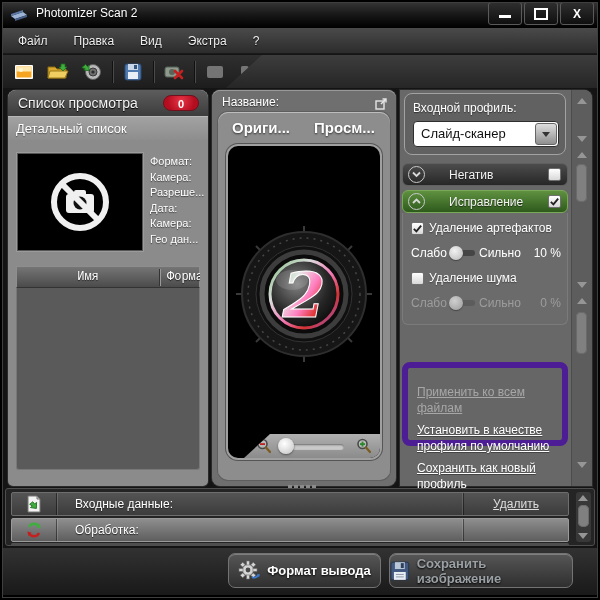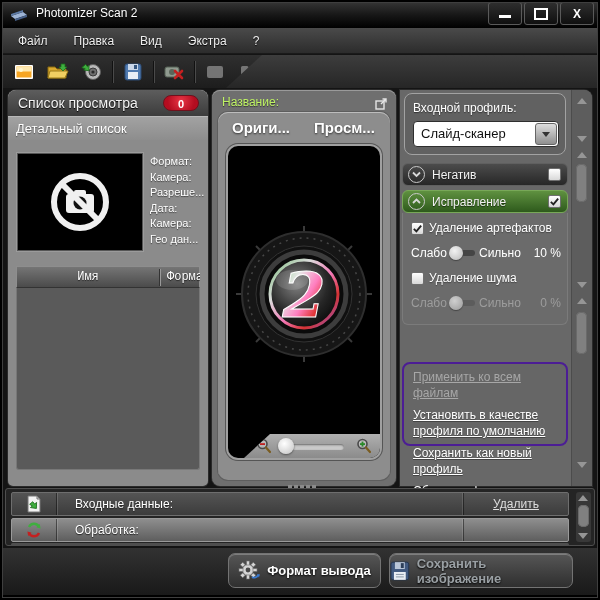--- a/index.html
+++ b/index.html
@@ -54,21 +54,21 @@
      background:linear-gradient(#757575,#4b4b4b);border:1px solid #8e8e8e;border-bottom-color:#333;font-family:Liberation Mono, monospace;}
   .lcol1{position:absolute;left:0;top:0;width:142px;text-align:center;color:#fff;font-size:12px;line-height:20px;text-shadow:0 1px 1px #222;}
   .lcoldiv{position:absolute;left:142px;top:2px;width:1px;height:17px;background:#333;box-shadow:1px 0 0 #999;}
   .lcol2{position:absolute;left:150px;top:0;width:33px;overflow:hidden;color:#fff;font-size:12px;line-height:20px;white-space:nowrap;text-shadow:0 1px 1px #222;}
   .llist-body{position:absolute;left:0;top:22px;width:184px;height:182px;background:#5a5a5a;
      box-sizing:border-box;border:1px solid #787878;border-top:0;border-radius:0 0 3px 3px;}
 
   
   .cpanel{left:212px;top:90px;width:184px;height:396px;background:#6f6f6f;border-radius:8px;
      box-shadow:0 0 0 1px #2a2a2a, inset 0 1px 0 #9a9a9a;}
-  .ctitle{position:absolute;left:10px;top:5px;color:#bef264;font-size:12px;text-shadow:0 1px 1px #333;}
+  .ctitle{position:absolute;left:10px;top:5px;color:#ffffff;font-size:12px;text-shadow:0 1px 1px #333;}
   .popup-ic{position:absolute;right:9px;top:6px;width:12px;height:12px;}
   .tabsbox{position:absolute;left:6px;top:22px;width:172px;height:368px;background:#8d8d8d;border-radius:10px;
      box-shadow:inset 0 1px 0 #bdbdbd, 0 0 0 1px #5e5e5e;}
   .ctab{position:absolute;top:7px;color:#fff;font-size:15px;font-weight:bold;text-shadow:0 1px 2px rgba(0,0,0,.65);}
   .ctab1{left:14px;} .ctab2{left:96px;}
   .viewer{position:absolute;left:10px;top:34px;width:152px;height:312px;background:#000;border-radius:10px;
      box-shadow:0 0 0 2px #a0a0a0, 0 0 0 3px #555;overflow:hidden;}
   .lens{position:absolute;left:6px;top:78px;}
   .zoombar{position:absolute;left:0;bottom:0;width:152px;height:24px;
      background:linear-gradient(#b0b0b0,#8b8b8b);clip-path:polygon(16px 100%,42px 0,152px 0,152px 100%);}
@@ -88,21 +88,21 @@
   .plabel{position:absolute;left:8px;top:7px;color:#fff;font-size:12px;text-shadow:0 1px 1px #333;}
   .pselect{position:absolute;left:8px;top:27px;width:146px;height:26px;background:#fff;border:1px solid #2e2e2e;
      border-radius:4px;box-sizing:border-box;}
   .pselect .val{position:absolute;left:7px;top:0;line-height:24px;font-size:13px;color:#111;}
   .pselbtn{position:absolute;right:1px;top:1px;width:22px;height:22px;border-radius:3px;
      background:linear-gradient(#dedede,#8f8f8f);border:1px solid #666;box-sizing:border-box;
      display:flex;align-items:center;justify-content:center;}
   .caret{width:0;height:0;border-left:4px solid transparent;border-right:4px solid transparent;border-top:5px solid #333;}
 
   .sechdr{position:absolute;left:2px;width:166px;height:23px;border-radius:6px;box-sizing:border-box;
-     display:flex;align-items:center;}
+     display:flex;align-items:center;gap:17px;}
   .sec-neg{top:73px;background:linear-gradient(#4c4c4c,#272727);border:1px solid #606060;}
   .sec-cor{top:100px;background:linear-gradient(#5f9140,#2e5a1c);border:1px solid #78a858;}
   .sec-opt{top:242px;background:linear-gradient(#44679a,#223f6c);border:1px solid #5f80b0;margin-top:46px;}
   .chev{width:15px;height:15px;border-radius:50%;border:1.5px solid #c9c9c9;margin-left:5px;flex:none;
      display:flex;align-items:center;justify-content:center;}
   .seclabel{color:#f2f2f2;font-size:12px;margin-left:7px;flex:1;text-shadow:0 1px 1px rgba(0,0,0,.6);}
   .cb{width:13px;height:13px;border-radius:2px;background:linear-gradient(#fff,#d8d8d8);
      border:1px solid #6f6f6f;box-sizing:border-box;flex:none;display:flex;align-items:center;justify-content:center;}
   .sechdr .cb{margin-right:6px;}
 
@@ -113,22 +113,22 @@
   .srow{position:absolute;left:8px;width:150px;height:14px;color:#fff;font-size:12px;}
   .srow.off, .srow.off .sval{color:#9d9d9d;text-shadow:none;}
   .sl-weak{position:absolute;left:0;top:0;} .sl-strong{position:absolute;left:68px;top:0;}
   .sval{position:absolute;right:0;top:0;color:#fff;margin-left:20px;}
   .mini{position:absolute;left:38px;top:0;width:28px;height:14px;}
   .mini .tr{position:absolute;left:10px;top:4px;width:16px;height:6px;border-radius:3px;background:#454545;}
   .mini .th{position:absolute;left:0;top:0;width:14px;height:14px;border-radius:50%;
      background:radial-gradient(circle at 40% 35%,#f2f2f2,#b8b8b8);box-shadow:0 1px 1px #444;}
   .mini.off .tr{background:#5c5c5c;} .mini.off .th{background:radial-gradient(circle at 40% 35%,#cfcfcf,#9a9a9a);}
 
-  .linksbox{position:absolute;left:2px;top:272px;width:166px;height:84px;border:2px solid #4c1d95;border-radius:8px;
-     background:#666;box-sizing:border-box;padding:5px 9px;}
+  .linksbox{position:absolute;left:2px;top:272px;width:166px;height:84px;border:6px solid #4c1d95;border-radius:8px;
+     background:#666;box-sizing:border-box;padding:16px 9px;}
   .rlink{font-size:12px;line-height:16px;color:#fff;text-decoration:underline;margin-bottom:6px;text-shadow:0 1px 1px #444;}
   .rlink.dis{color:#a7a7a7;text-shadow:none;}
 
   .gutter{position:absolute;right:0;top:0;width:20px;height:396px;background:#5d5d5d;border-left:1px solid #4c4c4c;
      border-radius:0 8px 0 0;}
   .arr{position:absolute;left:5px;width:0;height:0;border-left:5px solid transparent;border-right:5px solid transparent;}
   .arr.up{border-bottom:6px solid #969696;} .arr.dn{border-top:6px solid #969696;}
   .sthumb{position:absolute;left:4px;width:11px;border-radius:5px;background:#808080;box-shadow:inset 0 0 0 1px #6a6a6a;}
 
   

